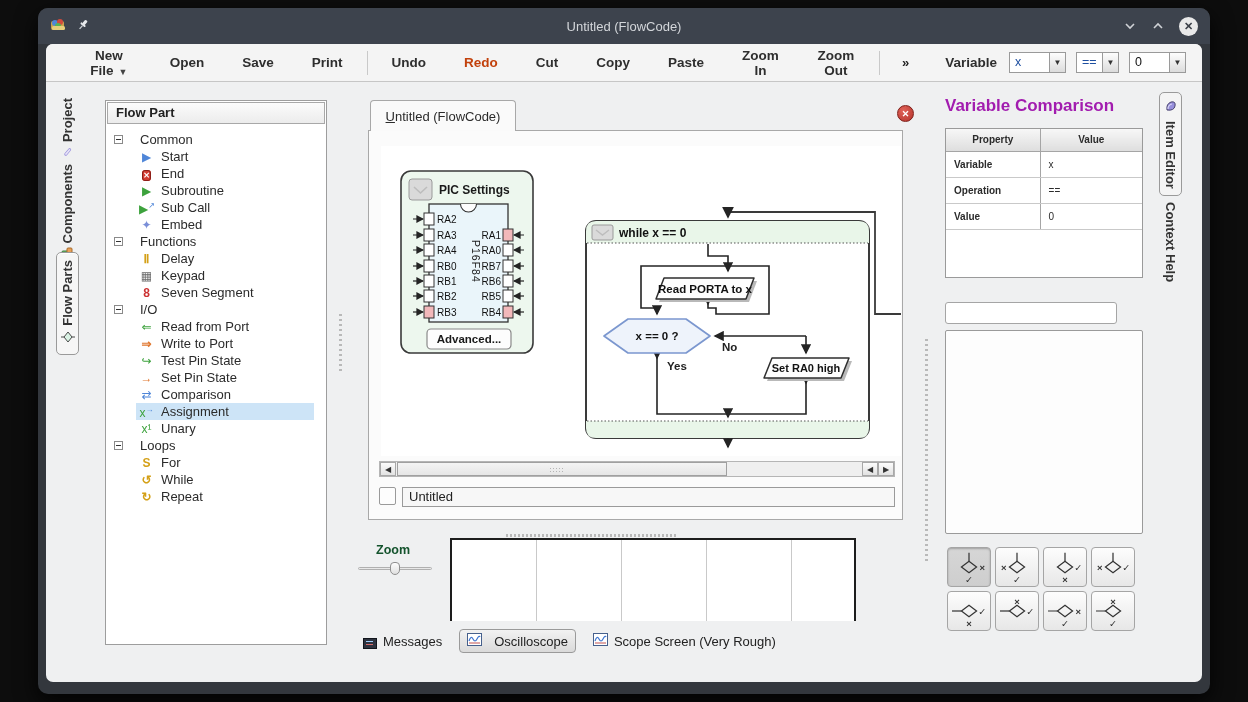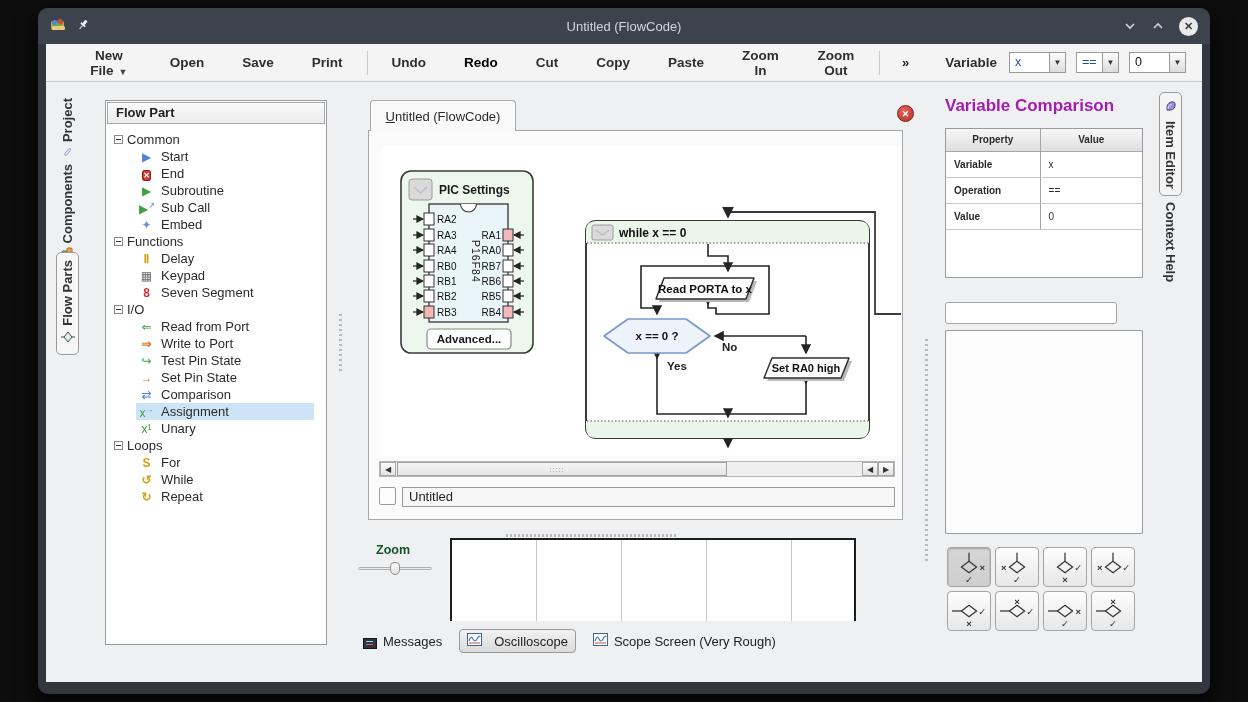--- a/index.html
+++ b/index.html
@@ -10,27 +10,27 @@
   .window { position:absolute; left:38px; top:8px; width:1172px; height:686px;
             background:#33373d; border-radius:10px; box-shadow:0 8px 22px rgba(0,0,0,.85); }
   .titlebar { position:absolute; left:0; top:0; right:0; height:36px; background:#3d434d;
               border-radius:10px 10px 0 0; display:flex; align-items:center; padding:0 12px; }
   .tb-left { display:flex; align-items:center; gap:10px; z-index:2; }
   .win-title { position:absolute; left:0; right:0; text-align:center; color:#d3d6da; font-size:13px; }
   .tb-right { margin-left:auto; display:flex; align-items:center; gap:14px; z-index:2; }
   .win-chevron { width:14px; height:14px; }
   .win-close { width:19px; height:19px; border-radius:50%; background:#e9e9e9; display:flex;
                align-items:center; justify-content:center; font-size:11px; font-weight:bold; color:#3a3f47; }
-  .content { position:absolute; left:8px; right:8px; top:36px; bottom:12px; background:#eff0f1; overflow:hidden; }
+  .content { position:absolute; left:8px; right:8px; top:36px; bottom:12px; background:#eff0f1; overflow:hidden;border-radius:7px; }
 
   
   .toolbar { position:absolute; left:0; top:0; right:0; height:38px; background:#f4f4f4;
              border-bottom:1px solid #c6c6c6; display:flex; align-items:center; padding:0 16px 0 38px; font-size:13.5px; }
   .tbtn { background:none; border:none; font:inherit; font-weight:600; color:#2e2e2e; padding:4px 2px; cursor:default; }
-  .tbtn.disabled { color:#000000; font-weight:600; }
+  .tbtn.disabled { color:#c2410c; font-weight:600; }
   .tgroup { display:flex; align-items:center; gap:34px; }
   .tsep { width:1px; height:24px; background:#c9c9c9; margin:0 22px; }
   .drop-arrow { font-size:9px; color:#444; margin-left:5px; }
   .toolbar-right { margin-left:auto; display:flex; align-items:center; gap:10px; }
   .overflow-chevrons { font-weight:bold; color:#222; margin-right:26px; font-size:13px; }
   .var-label { font-weight:600; color:#2e2e2e; margin-right:2px; }
   .combo { display:flex; height:21px; }
   .combo .field { background:#fff; border:1px solid #9a9a9a; border-right:none; font-size:12.5px;
                   padding:2px 5px; min-width:40px; color:#1e4fa0; }
   .combo .btn { width:17px; background:linear-gradient(#fdfdfd,#dcdcdc); border:1px solid #9a9a9a;
@@ -42,21 +42,21 @@
   .vtab .vlabel { writing-mode:vertical-rl; transform:rotate(180deg); }
   .vtab.active { border:1px solid #9a9a9a; border-radius:5px; background:#f6f6f6; padding:7px 3px;
                  box-shadow:inset 0 1px 0 #fff; }
 
   
   .palette { position:absolute; left:59px; top:56px; width:222px; height:545px; background:#fff;
              border:1px solid #9d9d9d; }
   .palette-header { height:22px; background:linear-gradient(#fbfbfb,#ececec); border:1px solid #a8a8a8;
                     margin:1px; padding:2px 8px; font-size:13px; font-weight:600; color:#222; }
   .tree { padding:6px 0 0 8px; font-size:13px; }
-  .tgrp-head { display:flex; align-items:center; gap:4px; height:17px; }
+  .tgrp-head { display:flex; align-items:center; gap:17px; height:17px; }
   .exp { width:9px; height:9px; border:1px solid #8a8a8a; background:#fff; position:relative; flex:none; }
   .exp::after { content:""; position:absolute; left:1px; right:1px; top:3px; height:1px; background:#333; }
   .titem { display:flex; align-items:center; gap:7px; height:17px; margin-left:22px; padding-left:3px; }
   .titem.selected { background:#cde4f7; width:178px; }
   .ticon { width:15px; text-align:center; font-size:12px; flex:none; line-height:14px; }
   .endbox { width:11px; height:11px; background:#d23c32; border:1px solid #8c1f18; border-radius:3px;
             color:#fff; font-size:8px; font-weight:bold; text-align:center; line-height:10px; }
   .c-blue{color:#4f86d8;} .c-green{color:#3da23d;} .c-gold{color:#d4a017; font-weight:bold;}
   .c-orange{color:#e07830; font-weight:bold;} .c-red{color:#cc3333; font-weight:bold;}
   .c-gray{color:#6a6a6a;} .c-violet{color:#7a8fd8;}

